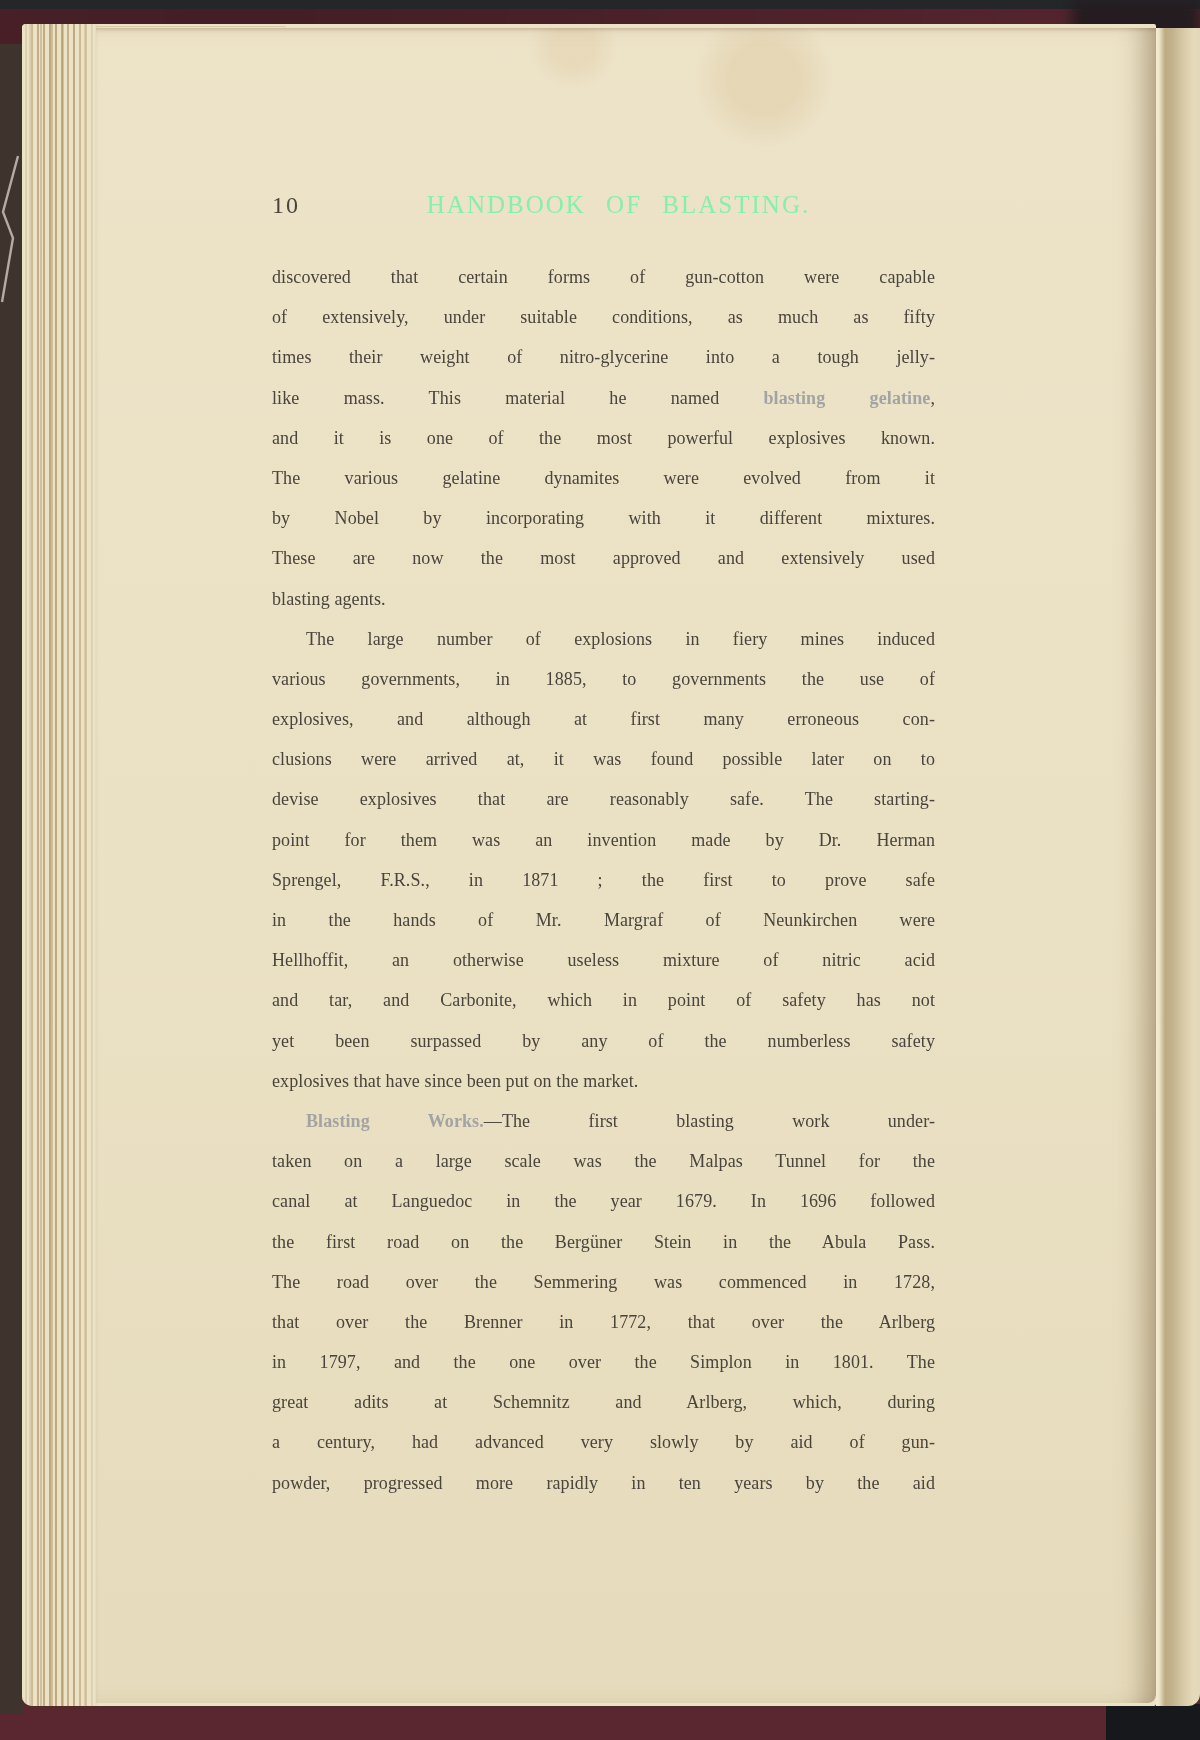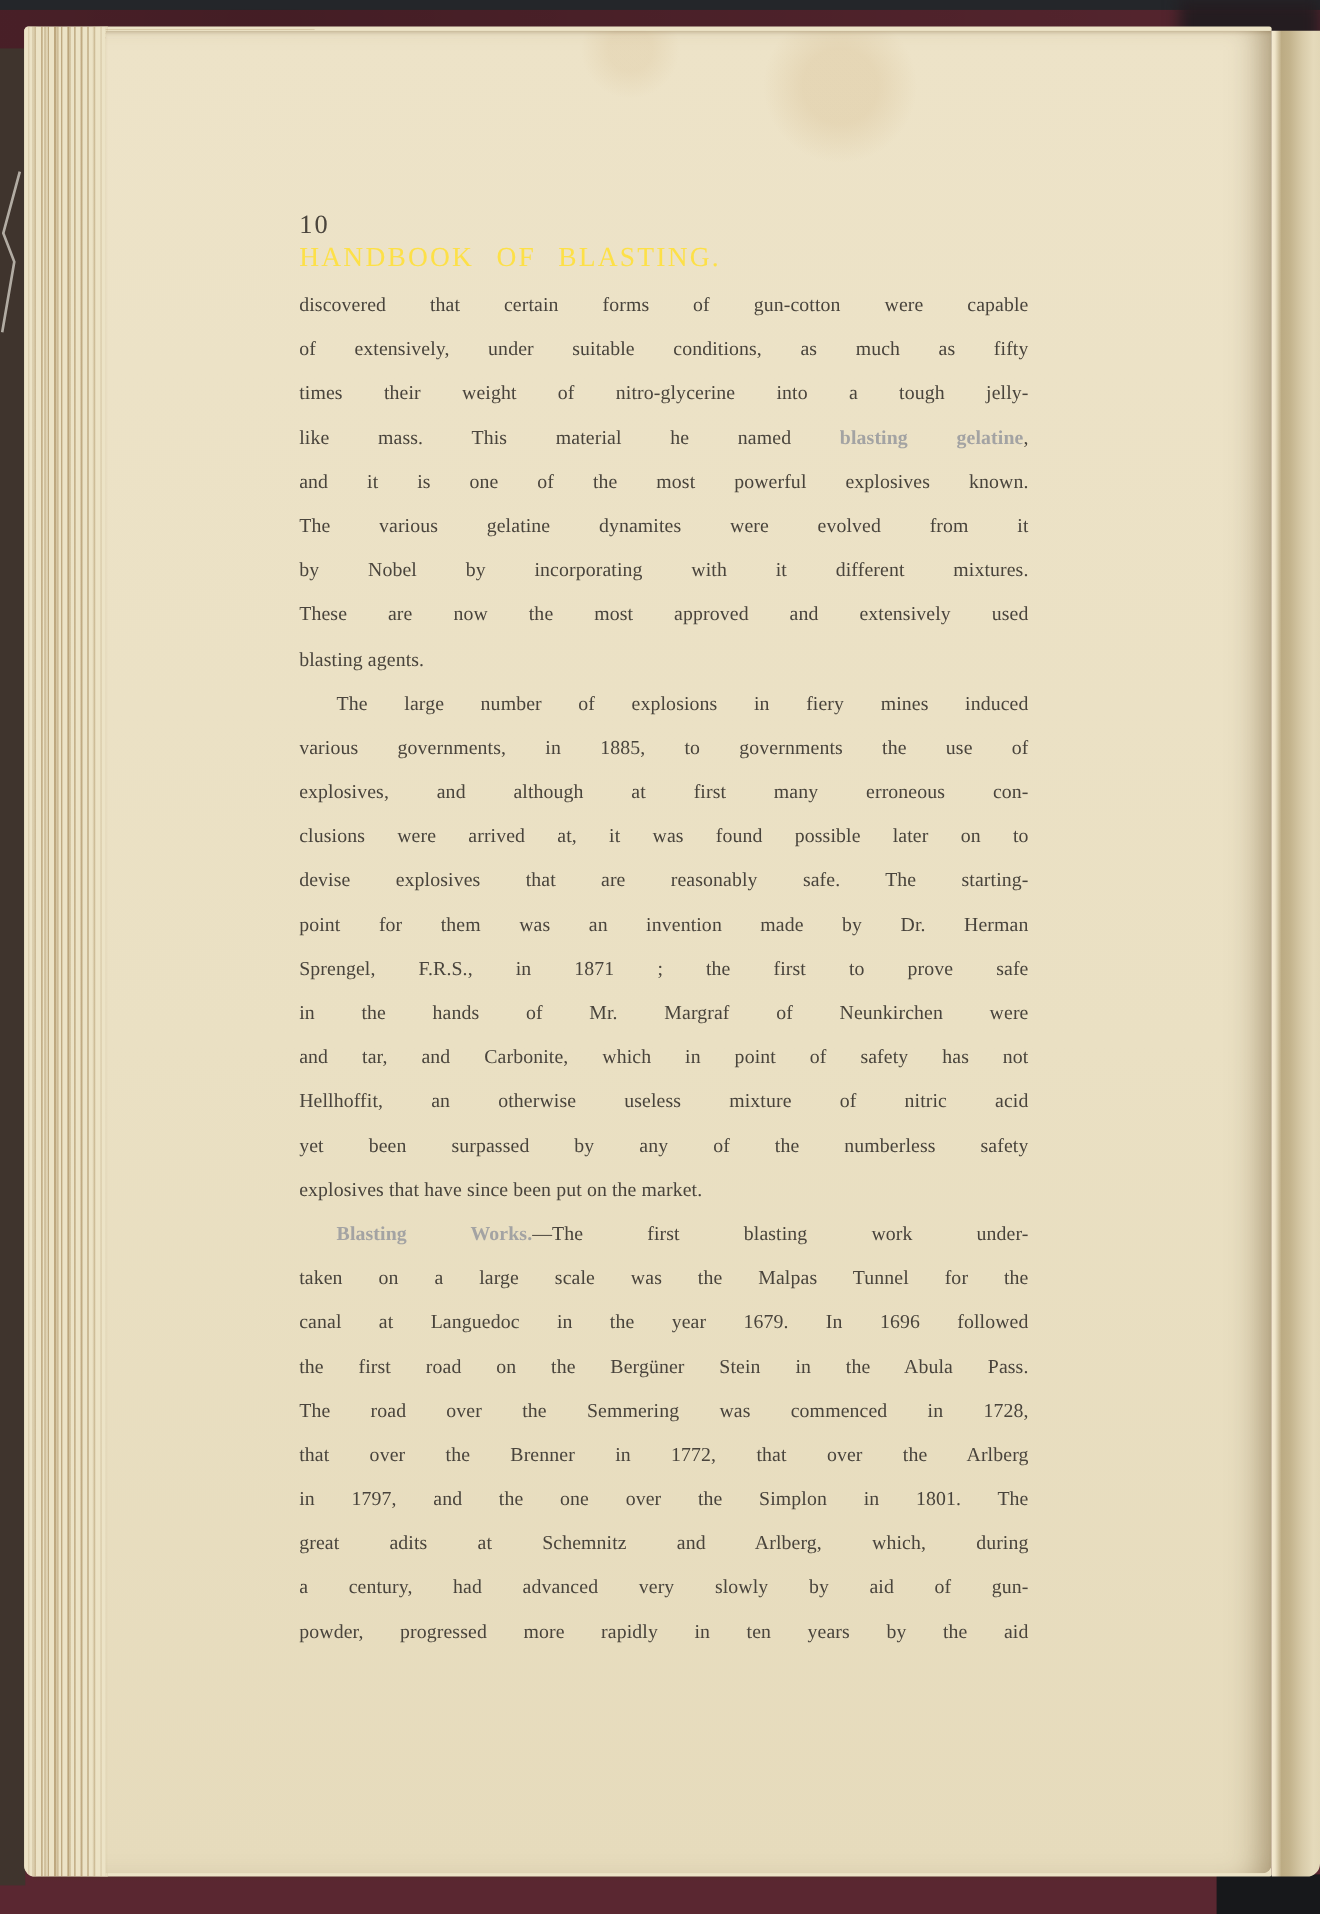--- a/index.html
+++ b/index.html
@@ -88,28 +88,28 @@
       #f4ebd1 0px,#efe5ca 3px,#bcab83 9px,#c2b28b 16px,
       #d8cba9 28px,#e5dabb 38px,#e2d7b7 44px);
     border-radius:0 0 12px 0;
   }
   
   .text-col{
     position:absolute;left:272px;top:190px;width:663px;z-index:5;
     color:#46413a;
   }
   .header-row{
-    display:flex;align-items:baseline;height:30px;line-height:30px;flex-direction:column;
+    display:flex;align-items:baseline;height:30px;line-height:30px;
   }
   .page-number{
     width:60px;font-size:24px;letter-spacing:2px;color:#4a443c;
   }
   .header-title{
-    flex:1;font-size:25px;letter-spacing:2px;
-    word-spacing:12px;color:#fde047;
+    flex:1;text-align:center;font-size:25px;letter-spacing:2px;
+    word-spacing:12px;color:#86efac;
   }
   .header-spacer{width:30px;}
   .body-lines{margin-top:37px;}
   .line{
     height:40.2px;line-height:40.2px;font-size:18px;
     text-align:justify;text-align-last:justify;
     overflow:hidden;letter-spacing:.1px;color:#49443c;
   }
   .line.no-just{text-align-last:left;}
   .line.indent{text-indent:34px;}
@@ -153,22 +153,22 @@
       <div class="line"><span>These are now the most approved and extensively used</span></div>
       <div class="line no-just"><span>blasting agents.</span></div>
       <div class="line indent"><span>The large number of explosions in fiery mines induced</span></div>
       <div class="line"><span>various governments, in 1885, to governments the use of</span></div>
       <div class="line"><span>explosives, and although at first many erroneous con-</span></div>
       <div class="line"><span>clusions were arrived at, it was found possible later on to</span></div>
       <div class="line"><span>devise explosives that are reasonably safe. The starting-</span></div>
       <div class="line"><span>point for them was an invention made by Dr. Herman</span></div>
       <div class="line"><span>Sprengel, F.R.S., in 1871 ; the first to prove safe</span></div>
       <div class="line"><span>in the hands of Mr. Margraf of Neunkirchen were</span></div>
+      <div class="line"><span>Hellhoffit, an otherwise useless mixture of nitric acid</span></div>
       <div class="line"><span>and tar, and Carbonite, which in point of safety has not</span></div>
-      <div class="line"><span>Hellhoffit, an otherwise useless mixture of nitric acid</span></div>
       <div class="line"><span>yet been surpassed by any of the numberless safety</span></div>
       <div class="line no-just"><span>explosives that have since been put on the market.</span></div>
       <div class="line indent"><span class="bold">Blasting Works.</span><span>—The first blasting work under-</span></div>
       <div class="line"><span>taken on a large scale was the Malpas Tunnel for the</span></div>
       <div class="line"><span>canal at Languedoc in the year 1679. In 1696 followed</span></div>
       <div class="line"><span>the first road on the Bergüner Stein in the Abula Pass.</span></div>
       <div class="line"><span>The road over the Semmering was commenced in 1728,</span></div>
       <div class="line"><span>that over the Brenner in 1772, that over the Arlberg</span></div>
       <div class="line"><span>in 1797, and the one over the Simplon in 1801. The</span></div>
       <div class="line"><span>great adits at Schemnitz and Arlberg, which, during</span></div>

